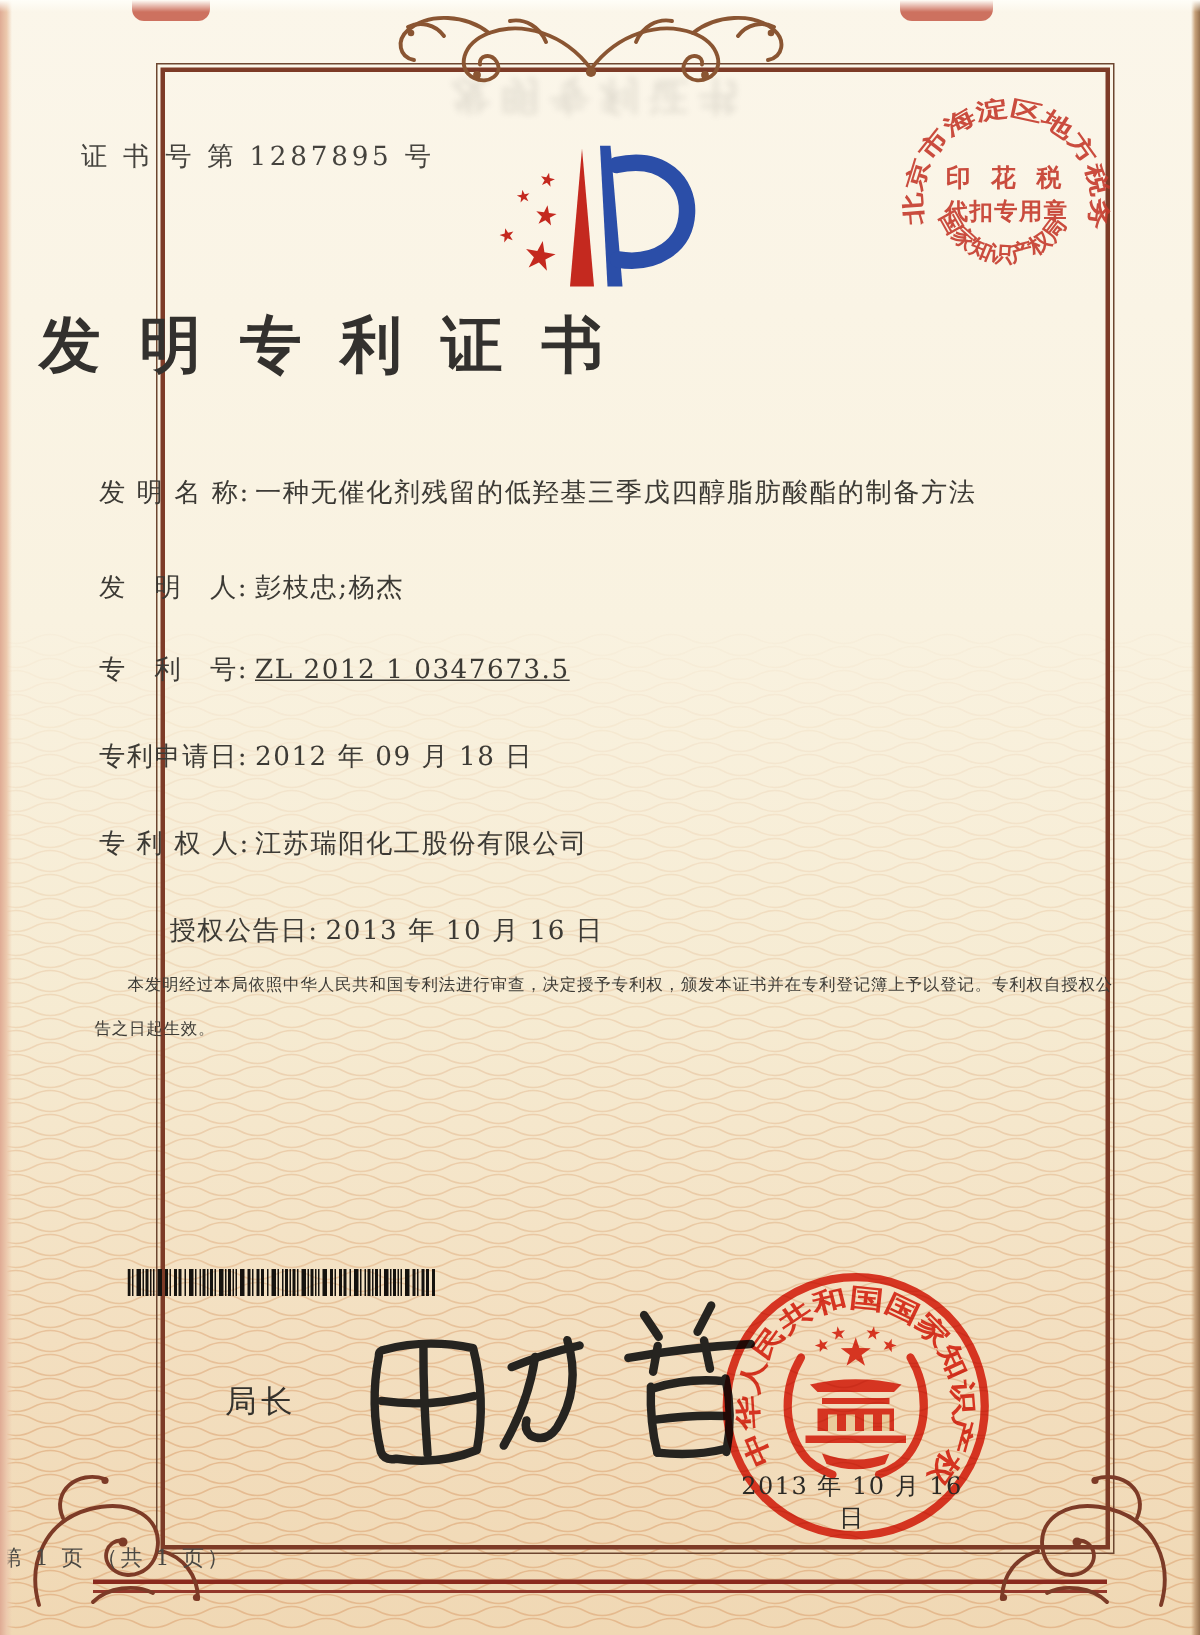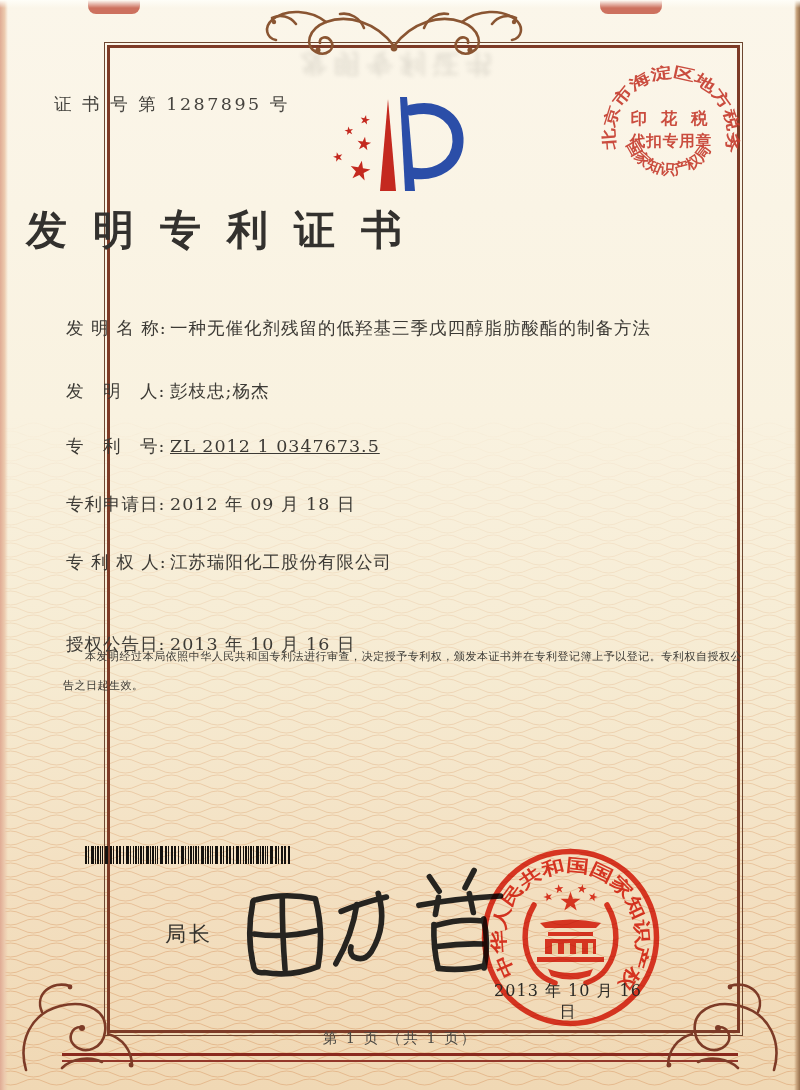--- a/index.html
+++ b/index.html
@@ -25,24 +25,24 @@
         font-weight:bold;font-size:26px;letter-spacing:7px;}
   .cert-no{left:54px;top:92px;font-size:17.5px;letter-spacing:2.5px;color:#45433e;}
   .title{left:0;right:0;top:203px;text-align:left;font-size:41px;font-weight:700;
         letter-spacing:26px;padding-left:26px;color:#33312e;}
   .field{position:absolute;left:66px;z-index:4;font-size:17.5px;color:#3c3a35;white-space:nowrap;}
   .flabel{display:inline-block;width:104px;letter-spacing:1px;}
   .fvalue{letter-spacing:1px;}
   .paras{left:63px;top:642px;width:679px;font-size:11px;line-height:29px;
         color:#3d3b36;text-align:justify;letter-spacing:.5px;}
   .paras p{margin:0;text-indent:2em;}
-  .sig-label{left:150px;top:920px;font-size:21px;letter-spacing:3px;color:#34322d;margin-left:15px;}
+  .sig-label{left:150px;top:920px;font-size:21px;letter-spacing:3px;color:#34322d;}
   .seal-date{left:486px;top:981px;width:164px;text-align:center;font-size:16px;
         letter-spacing:1px;color:#2b2a26;z-index:5;}
-  .footer{left:0;right:0;top:1029px;text-align:center;font-size:14.5px;
+  .footer{left:0;right:0;top:1029px;font-size:14.5px;
         letter-spacing:2px;color:#4a4843;}
   .stamp{position:absolute;left:596px;top:56px;z-index:4;opacity:.9;}
   .seal{position:absolute;left:478px;top:845px;z-index:4;opacity:.94;mix-blend-mode:multiply;}
   .logo{position:absolute;left:322px;top:97px;z-index:4;}
   .barcode{position:absolute;left:85px;top:846px;z-index:4;}
   .signature{position:absolute;left:218px;top:866px;z-index:4;}
   .visually-hidden{position:absolute;width:1px;height:1px;overflow:hidden;clip-path:inset(50%);}
   .topfrag{position:absolute;top:0;height:14px;background:#c2503c;border-radius:0 0 8px 8px;opacity:.8;z-index:3;}
 </style>
 </head>
@@ -241,21 +241,21 @@
   </div>
   <div class="field" style="top:434px;text-decoration:underline;">
     <span class="flabel">专　利　号:</span><span class="fvalue">ZL 2012 1 0347673.5</span>
   </div>
   <div class="field" style="top:492px;">
     <span class="flabel">专利申请日:</span><span class="fvalue">2012 年 09 月 18 日</span>
   </div>
   <div class="field" style="top:550px;">
     <span class="flabel">专 利 权 人:</span><span class="fvalue">江苏瑞阳化工股份有限公司</span>
   </div>
-  <div class="field" style="top:632px;">
+  <div class="field" style="top:608px;margin-left:47px;">
     <span class="flabel">授权公告日:</span><span class="fvalue">2013 年 10 月 16 日</span>
   </div>
 
   <div class="content paras">
     <p>本发明经过本局依照中华人民共和国专利法进行审查，决定授予专利权，颁发本证书并在专利登记簿上予以登记。专利权自授权公告之日起生效。</p>
   </div>
 
   <svg class="barcode" id="barcode-svg" width="212" height="18">
       <rect x="0" y="0" width="2" height="18" fill="#15120e"></rect>
       <rect x="3" y="0" width="1" height="18" fill="#15120e"></rect>

